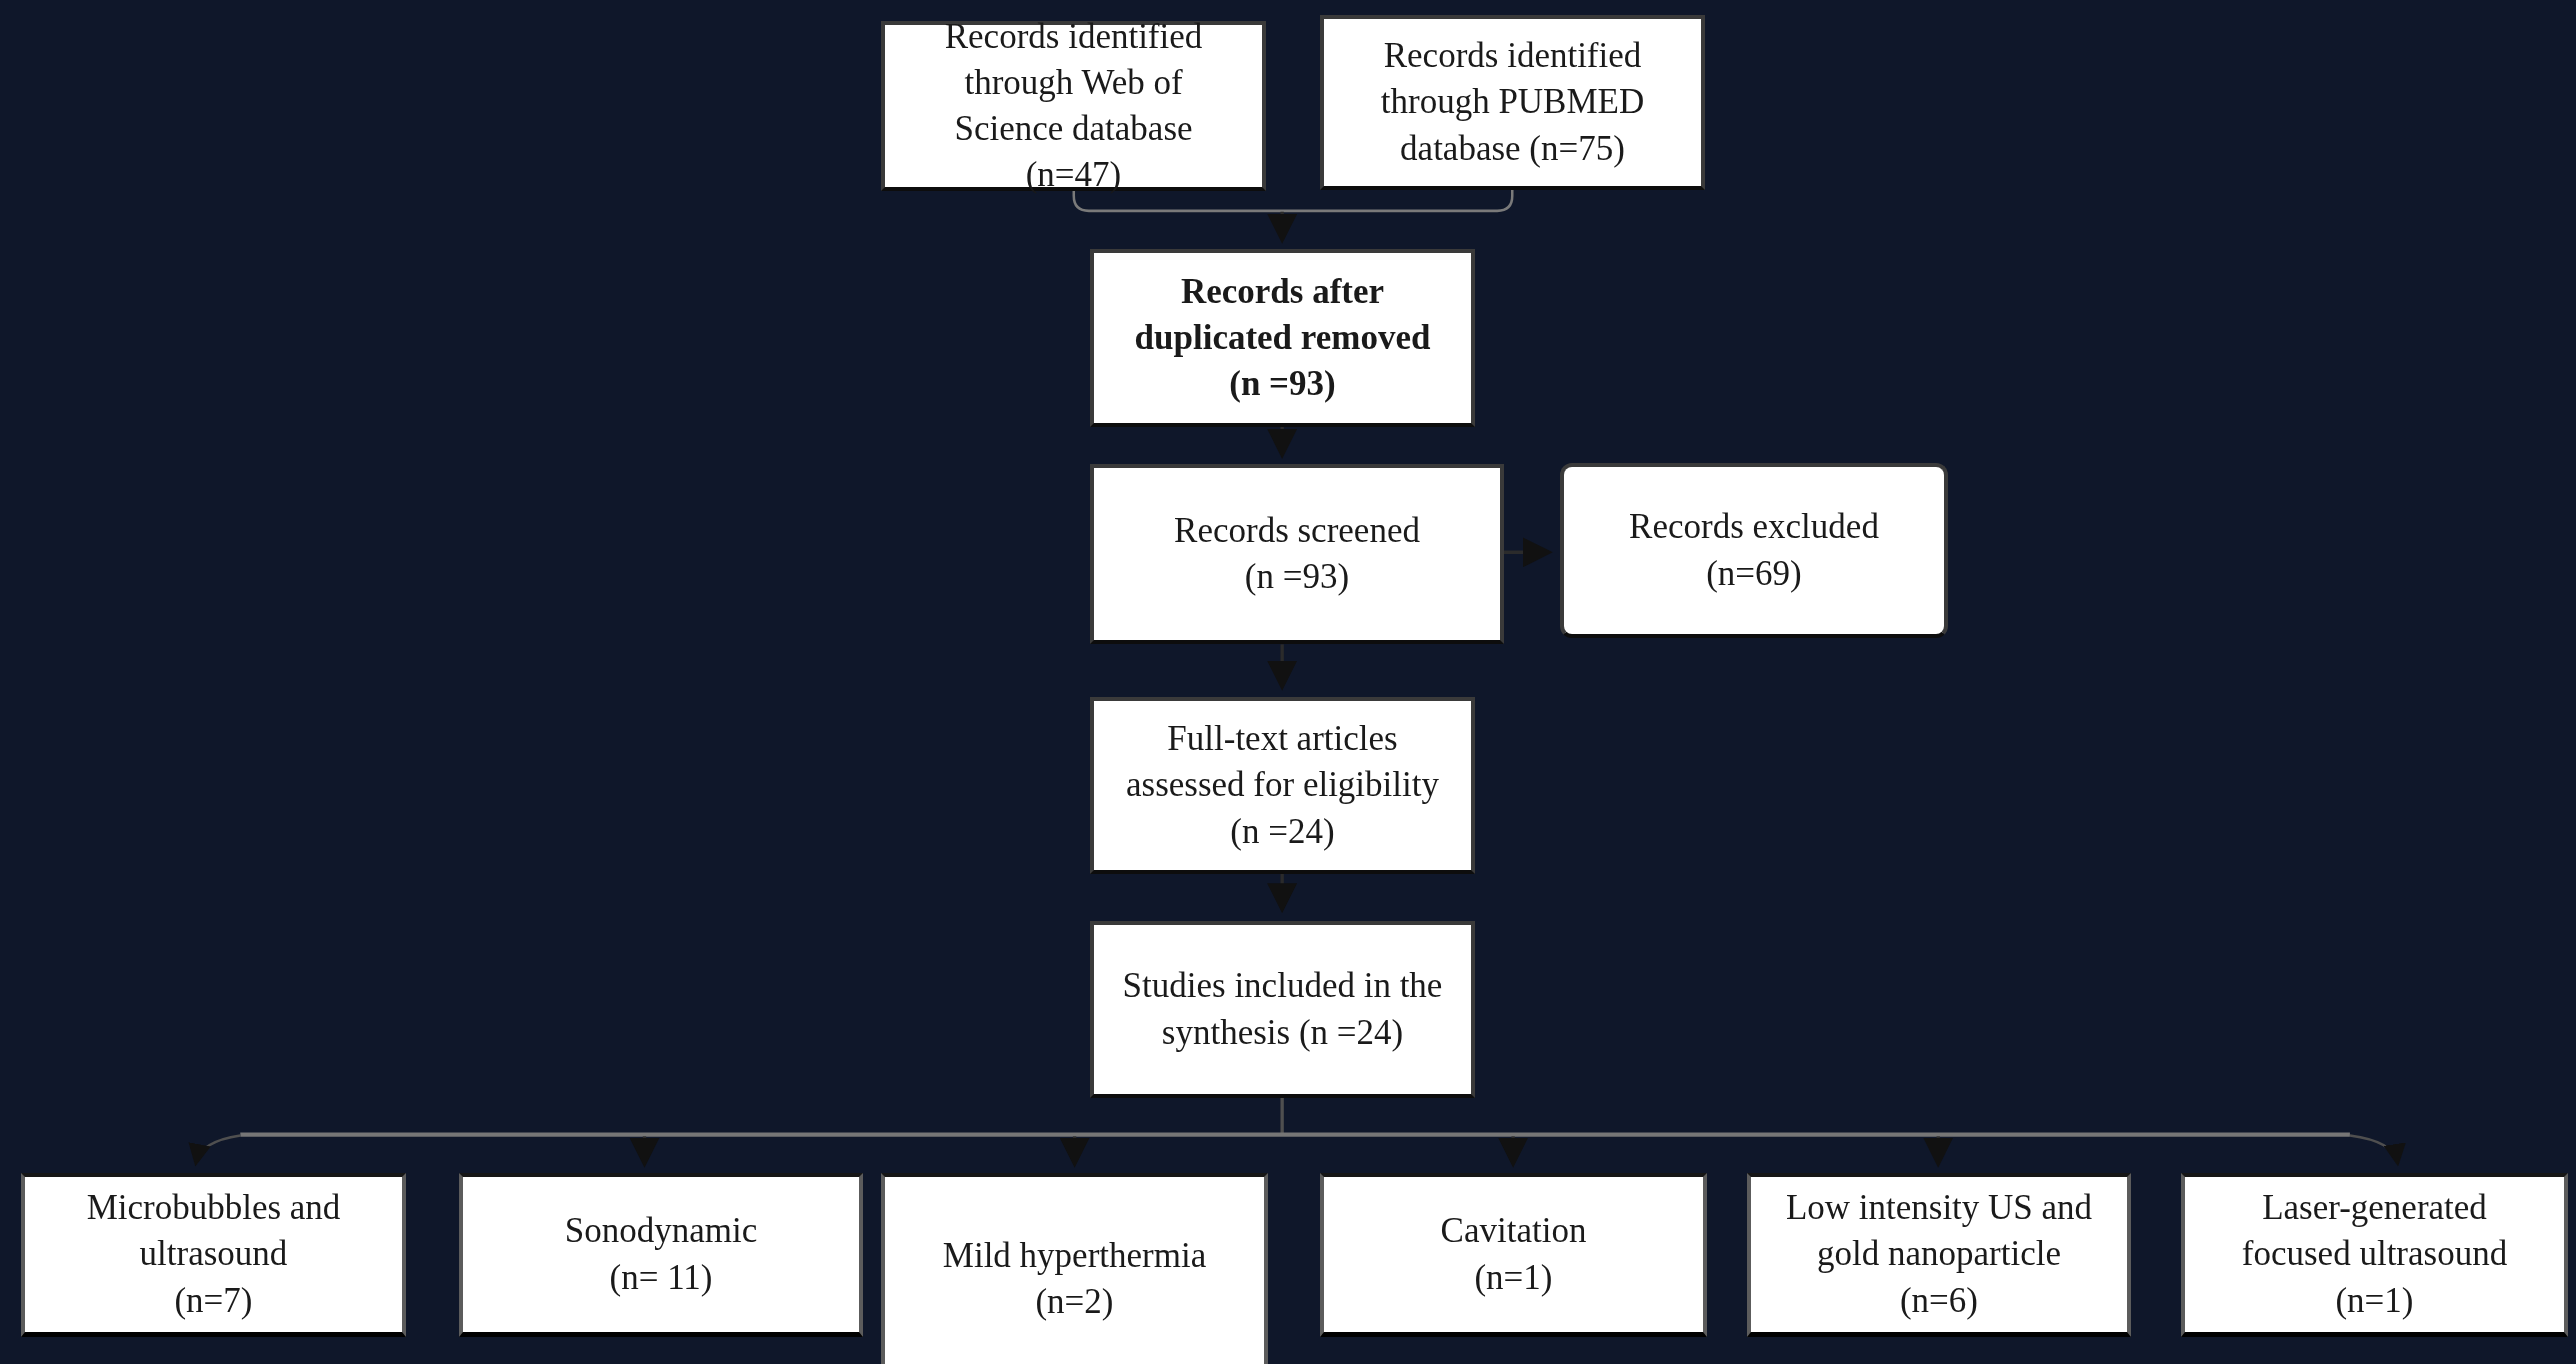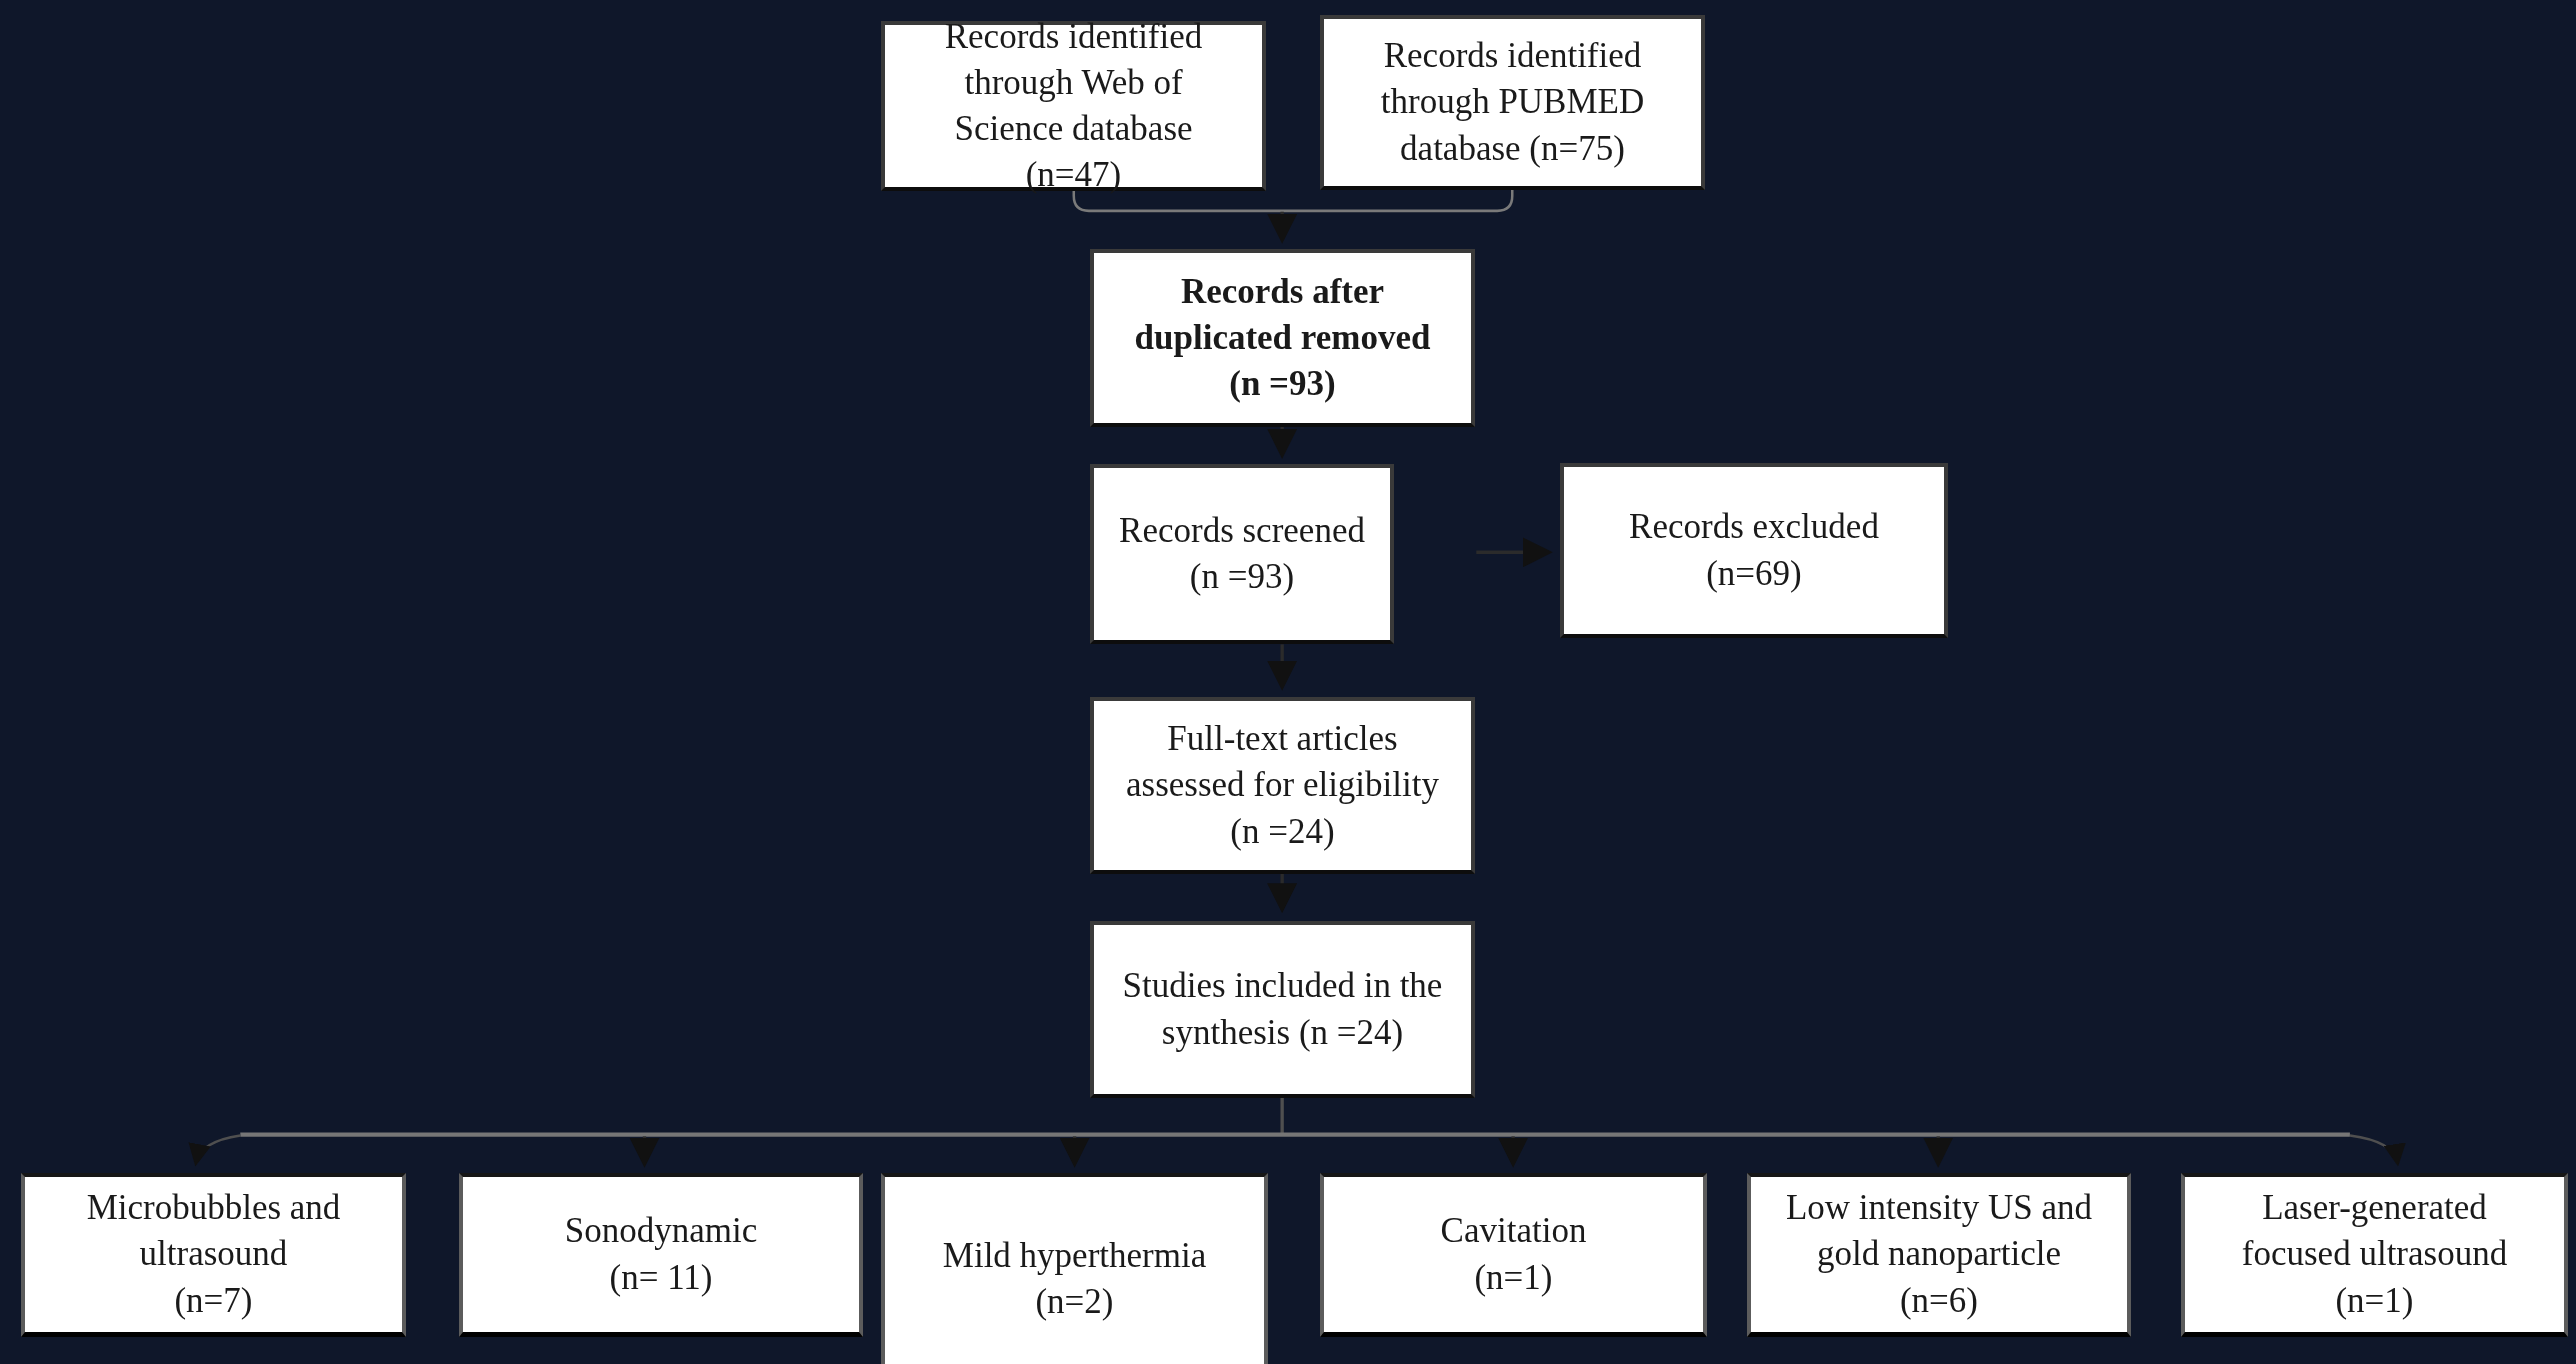--- a/index.html
+++ b/index.html
@@ -96,26 +96,26 @@
 through PUBMED
 database (n=75)</span>
   </div>
 
   <div class="box" style="left:1090px; top:249px; width:385px; height:178px;font-weight:bold;">
     <span class="label">Records after
 duplicated removed
 (n =93)</span>
   </div>
 
-  <div class="box" style="left:1090px; top:464px; width:304px; height:180px;">
+  <div class="box" style="left:1090px; top:464px; width:414px; height:180px;">
     <span class="label">Records screened
 (n =93)</span>
   </div>
 
-  <div class="box" style="left:1560px; top:463px; width:388px; height:175px;">
+  <div class="box" style="left:1560px; top:463px; width:388px; height:175px;border-radius:12px;">
     <span class="label">Records excluded
 (n=69)</span>
   </div>
 
   <div class="box" style="left:1090px; top:697px; width:385px; height:177px;">
     <span class="label">Full-text articles
 assessed for eligibility
 (n =24)</span>
   </div>
 

